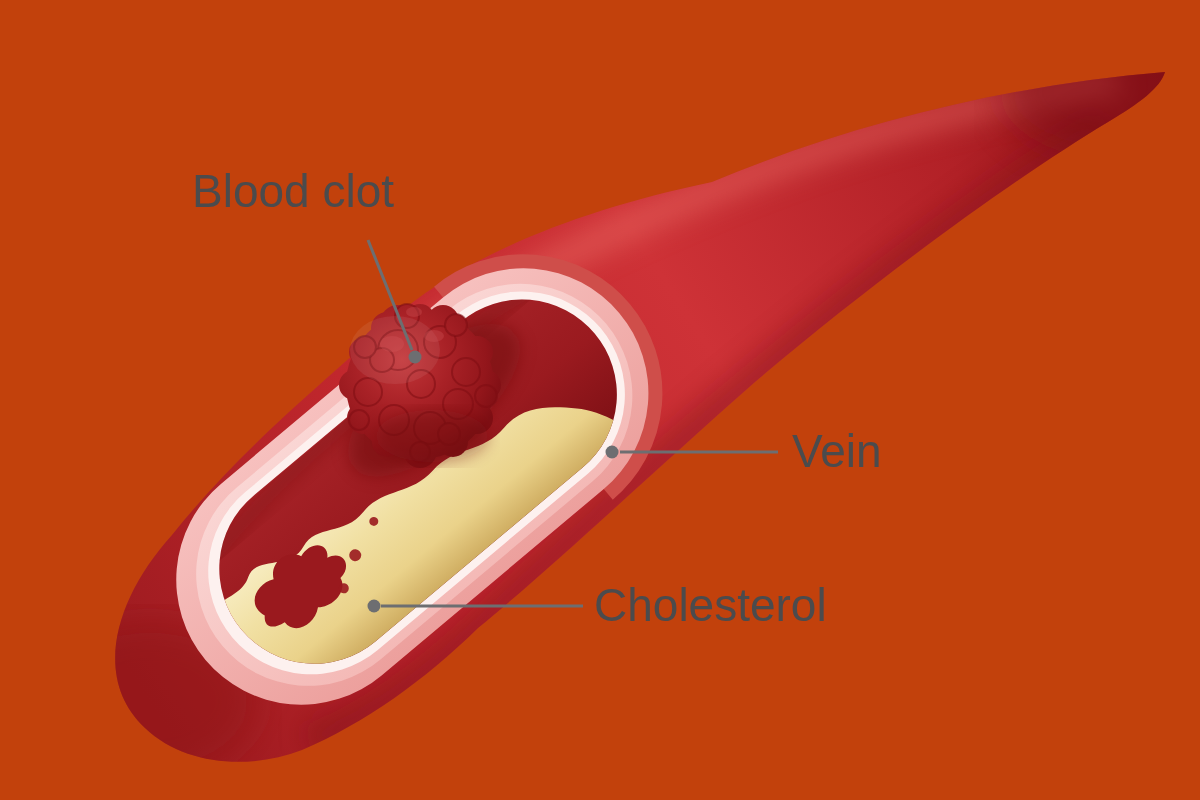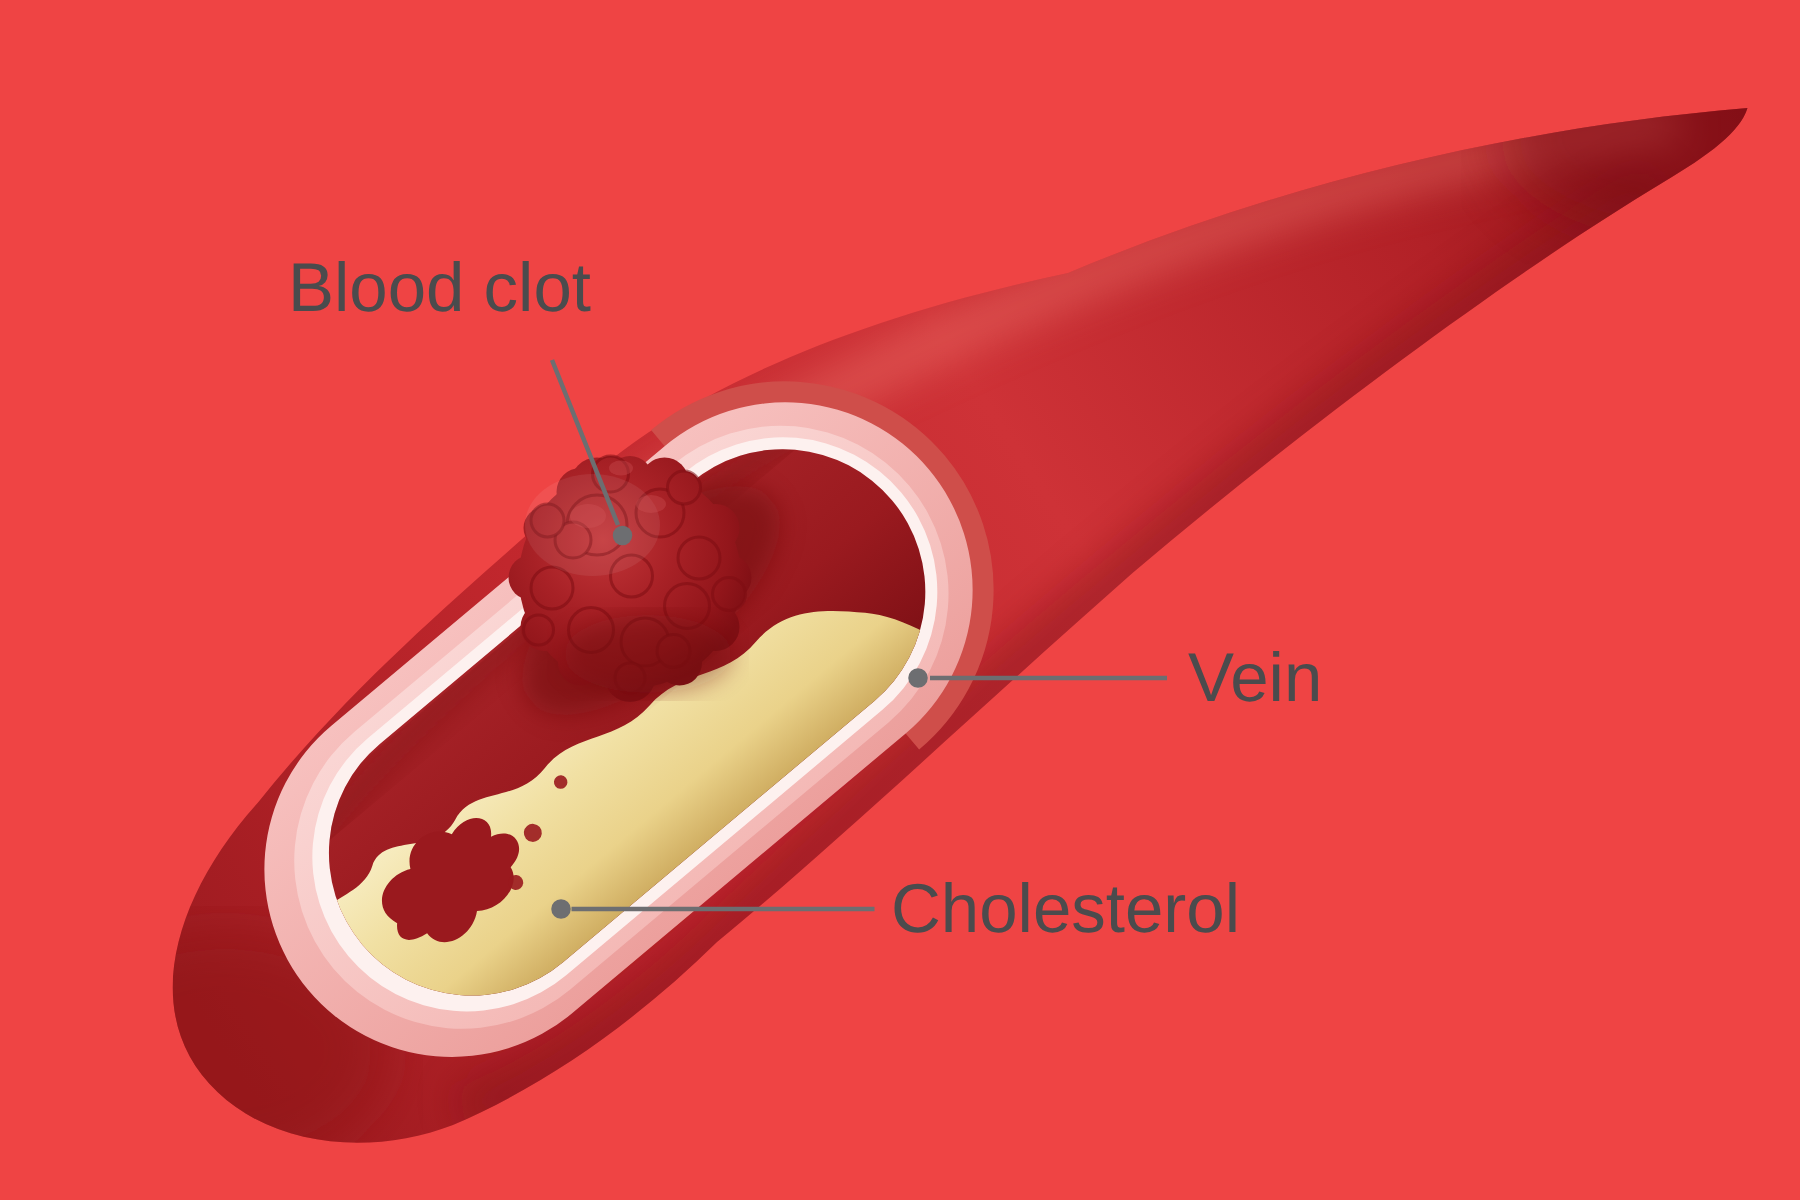--- a/index.html
+++ b/index.html
@@ -1,17 +1,17 @@
 <!DOCTYPE html>
 <html><head>
 <meta charset="utf-8">
 <style>
   html,body { margin:0; padding:0; background:#ffffff; }
   .stage {
-    position:relative; width:1200px; height:800px; background:#ef4444;
+    position:relative; width:1200px; height:800px; background:#c2410c;
     overflow:hidden; margin:0 auto;
     font-family:"Liberation Sans", sans-serif;
   }
   svg { display:block; }
   text.diagram-label {
     font-family:"Liberation Sans", sans-serif;
     font-size:46px;
     fill:#4b4b4d;
   }
   .leader { stroke:#6d6e71; stroke-width:3; fill:none; }

